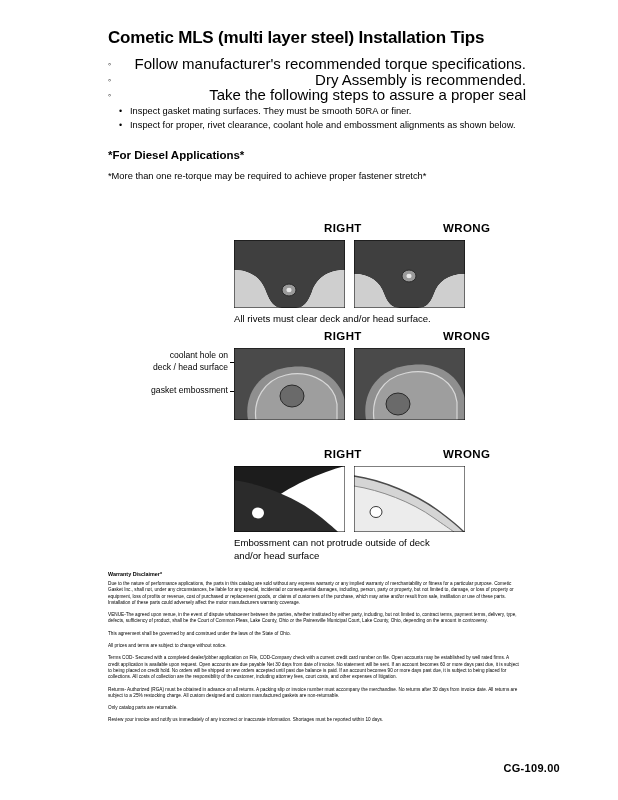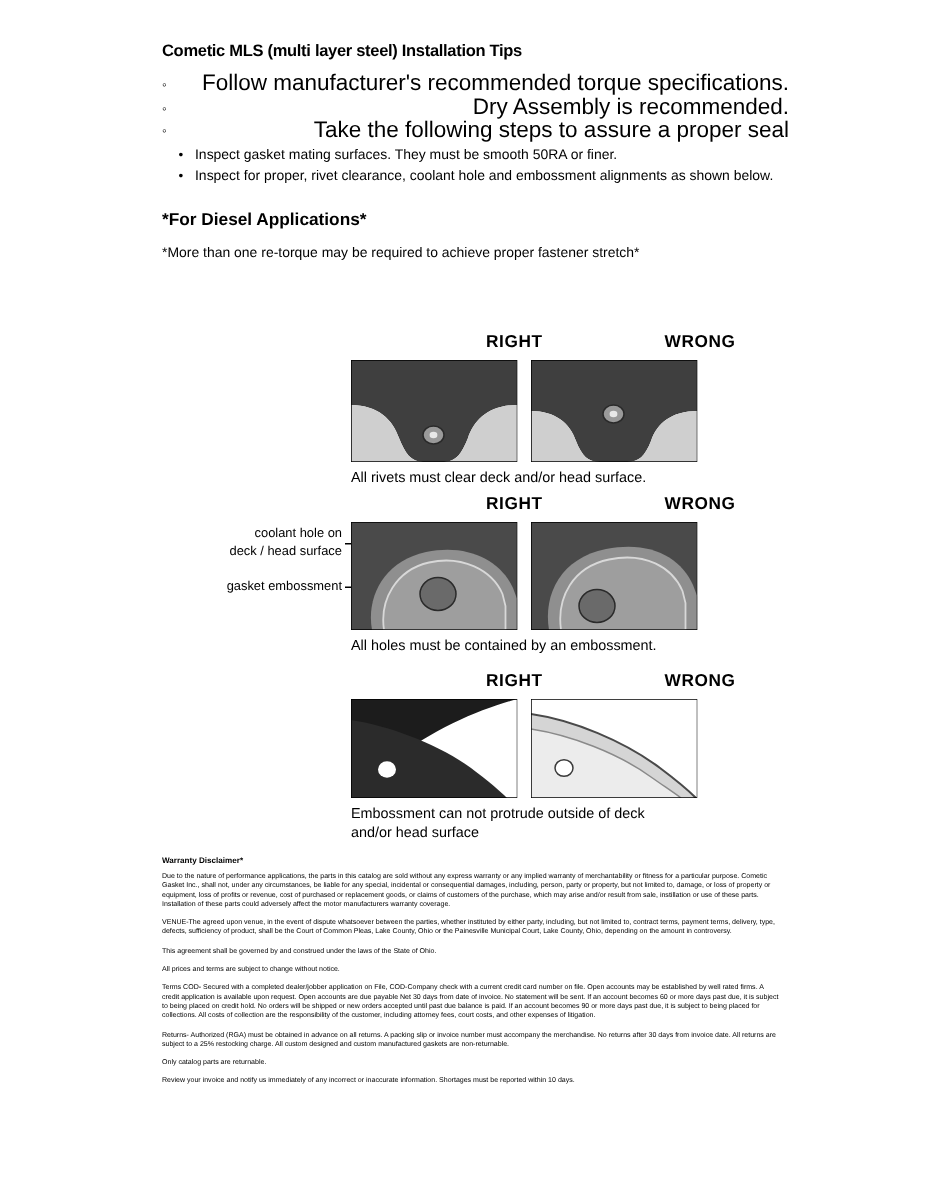--- a/index.html
+++ b/index.html
@@ -22,21 +22,21 @@
     height: 800px;
     background: #fff;
   }
   .content {
     position: absolute;
     left: 108px;
     top: 28px;
     width: 418px;
   }
   h1.title {
-    font-size: 11px;
+    font-size: 17px;
     font-weight: bold;
     margin: 0 0 9px 0;
     letter-spacing: -0.2px;
   }
   ul.bullets {
     list-style: none;
     margin: 0;
     padding: 0;
   }
   ul.bullets > li {
@@ -242,21 +242,20 @@
         <svg width="111" height="72" viewBox="0 0 111 72">
           <rect x="0" y="0" width="111" height="72" fill="#ffffff"></rect>
           <rect x="0" y="0" width="111" height="72" fill="#4a4a4a"></rect>
           <path d="M12,72 C8,48 20,24 50,18 C80,12 100,24 108,42 L111,50 V72 Z" fill="#8f8f8f"></path>
           <path d="M20,72 C17,50 28,30 52,25 C76,20 94,30 101,46 L103,54 V72 Z" fill="#9e9e9e" stroke="#d8d8d8" stroke-width="1.2"></path>
           <ellipse cx="44" cy="56" rx="12" ry="11" fill="#6a6a6a" stroke="#2a2a2a" stroke-width="1"></ellipse>
           <rect x="0" y="0" width="111" height="72" fill="none" stroke="#000" stroke-width="1"></rect>
         </svg>
       </div>
 
-      <div class="caption" style="left:126px; top:94px; width:292px;">All holes must be contained by an embossment.</div>
     </div>
 
     <div class="fig-row" style="position:absolute; left:0; top:226px; width:418px; height:112px;">
       <div class="fig-label" style="left:172px; top:0;">RIGHT</div>
       <div class="fig-label" style="left:291px; top:0;">WRONG</div>
 
       <div class="panel" style="left:126px; top:18px; width:111px; height:66px;">
         <svg width="111" height="66" viewBox="0 0 111 66">
           <rect x="0" y="0" width="111" height="66" fill="#ffffff"></rect>
           <path d="M0,0 H111 C88,6 54,20 30,40 C16,52 8,60 0,66 Z" fill="#1c1c1c"></path>
@@ -291,14 +290,15 @@
     <p>Due to the nature of performance applications, the parts in this catalog are sold without any express warranty or any implied warranty of merchantability or fitness for a particular purpose.  Cometic Gasket Inc., shall not, under any circumstances, be liable for any special, incidental or consequential damages, including, person, party or property, but not limited to, damage, or loss of property or equipment, loss of profits or revenue, cost of purchased or replacement goods, or claims of customers of the purchase, which may arise and/or result from sale, instillation or use of these parts.  Installation of these parts could adversely affect the motor manufacturers warranty coverage.</p>
     <p>VENUE-The agreed upon venue, in the event of dispute whatsoever between the parties, whether instituted by either party, including, but not limited to, contract terms, payment terms, delivery, type, defects, sufficiency of product, shall be the Court of Common Pleas, Lake County, Ohio or the Painesville Municipal Court, Lake County, Ohio, depending on the amount in controversy.</p>
     <p>This agreement shall be governed by and construed under the laws of the State of Ohio.</p>
     <p>All prices and terms are subject to change without notice.</p>
     <p>Terms COD- Secured with a completed dealer/jobber application on File, COD-Company check with a current credit card number on file.  Open accounts may be established by well rated firms.  A credit application is available upon request.  Open accounts are due payable Net 30 days from date of invoice.  No statement will be sent.  If an account becomes 60 or more days past due, it is subject to being placed on credit hold.  No orders will be shipped or new orders accepted until past due balance is paid.  If an account becomes 90 or more days past due, it is subject to being placed for collections.  All costs of collection are the responsibility of the customer, including attorney fees, court costs, and other expenses of litigation.</p>
     <p>Returns- Authorized (RGA) must be obtained in advance on all returns.  A packing slip or invoice number must accompany the merchandise.  No returns after 30 days from invoice date.  All returns are subject to a 25% restocking charge.  All custom designed and custom manufactured gaskets are non-returnable.</p>
     <p>Only catalog parts are returnable.</p>
     <p>Review your invoice and notify us immediately of any incorrect or inaccurate information.  Shortages must be reported within 10 days.</p>
   </div>
 
+  <div class="docnum">CG-109.00</div>
 
 </div>
 
 </body></html>

